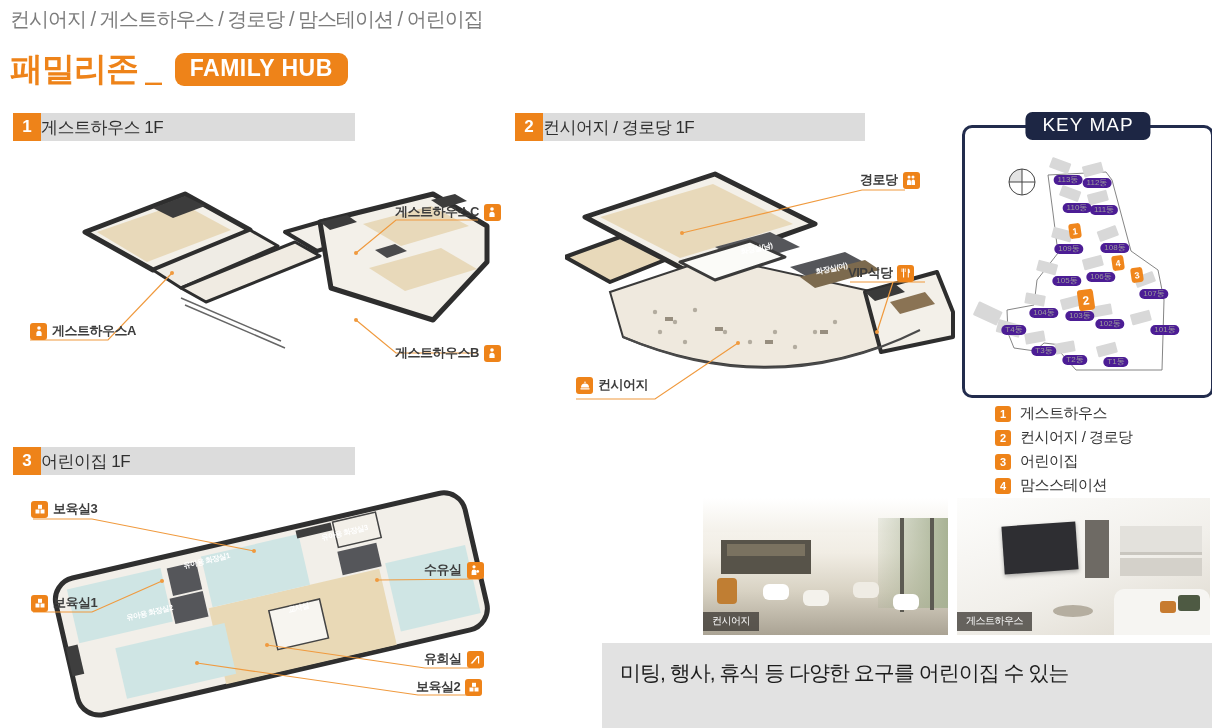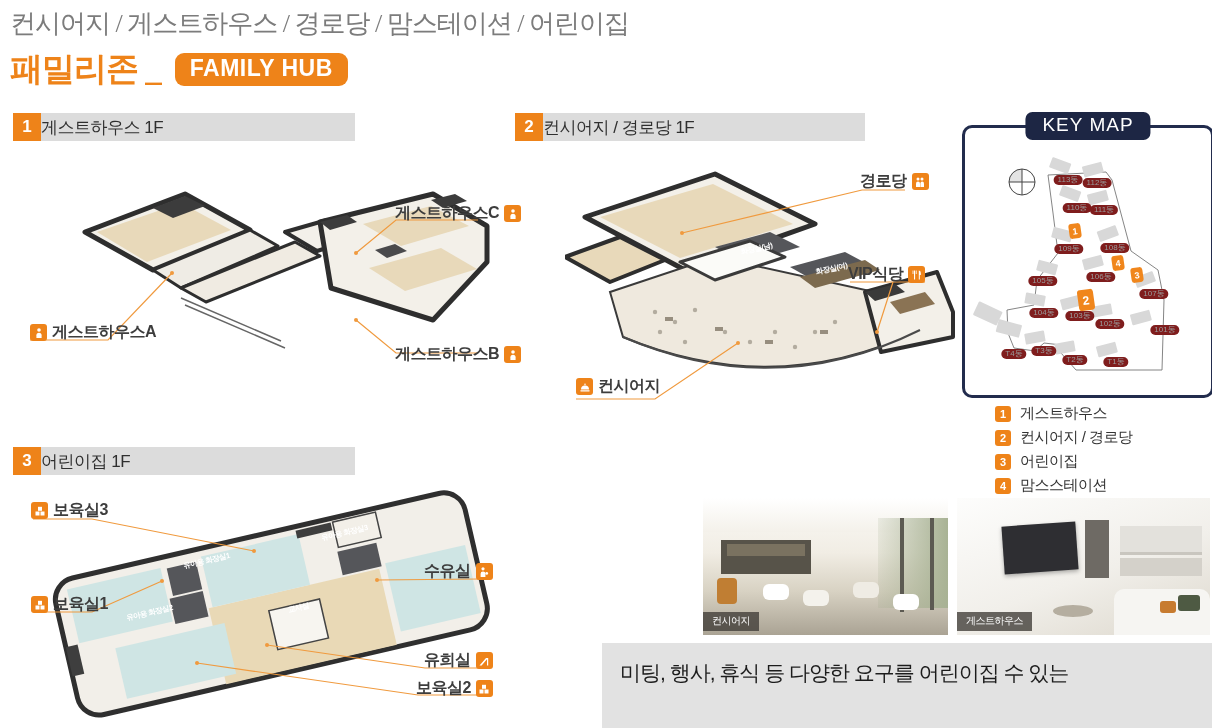--- a/index.html
+++ b/index.html
@@ -1,37 +1,37 @@
 <!DOCTYPE html>
 <html><head>
 <meta charset="utf-8">
 <style>
   html,body{margin:0;padding:0;background:#fff;}
   .page{position:relative;width:1212px;height:728px;background:#fff;overflow:hidden;
         font-family:"Liberation Sans","DejaVu Sans",sans-serif;}
   
-  .subtitle{position:absolute;left:10px;top:6px;font-size:26px;color:#7c7c7c;letter-spacing:-1px;font-family:Liberation Serif, serif;}
+  .subtitle{position:absolute;left:10px;top:6px;font-size:20px;color:#7c7c7c;letter-spacing:-1px;}
   .titlebar{position:absolute;left:10px;top:47px;display:flex;align-items:center;gap:14px;}
   .title{font-size:33px;font-weight:bold;color:#ee8319;letter-spacing:-1px;font-family:Liberation Serif, serif;}
   .badge{background:#ee8319;color:#fff;font-size:23px;font-weight:bold;padding:2px 15px 4px;border-radius:9px;letter-spacing:0.5px;}
   
   .sec{position:absolute;height:28px;background:#dcdcdc;display:flex;align-items:stretch;}
   .sec .num{width:28px;background:#ee8319;color:#fff;font-size:17px;font-weight:bold;
             display:flex;align-items:center;justify-content:center;flex:0 0 28px;}
   .sec .t{display:flex;align-items:center;font-size:17px;color:#2f2f2f;letter-spacing:-0.5px;}
   
-  .plabel{position:absolute;display:flex;align-items:center;gap:5px;font-size:16px;font-weight:bold;color:#3d3d3d;letter-spacing:-0.5px;}
+  .plabel{position:absolute;display:flex;align-items:center;gap:5px;font-size:13px;font-weight:bold;color:#3d3d3d;letter-spacing:-0.5px;}
   .picon{width:17px;height:17px;background:#ee8319;border-radius:3px;display:flex;align-items:center;justify-content:center;flex:0 0 17px;}
   .picon svg{display:block;}
   
   .keymap{position:absolute;left:962px;top:125px;width:246px;height:267px;background:#fff;
           border:3px solid #222c4d;border-radius:10px;}
   .keymap-tab{position:absolute;left:50%;transform:translateX(-50%);top:-16px;background:#1d2644;
           color:#fff;font-size:19px;padding:2px 17px 4px;border-radius:7px;letter-spacing:1px;white-space:nowrap;}
-  .bl{position:absolute;transform:translate(-50%,-50%);background:#7f1d1d;color:#9b9b9b;font-size:8px;
+  .bl{position:absolute;transform:translate(-50%,-50%);background:#4c1d95;color:#9b9b9b;font-size:8px;
       padding:1px 4px;border-radius:6px;white-space:nowrap;line-height:1;}
   .mk{position:absolute;transform:translate(-50%,-50%) rotate(-8deg);background:#f0861c;color:#fff;
       font-weight:bold;border-radius:3px;display:flex;align-items:center;justify-content:center;}
   
   .legend{position:absolute;left:995px;top:404px;}
   .lg-row{display:flex;align-items:center;gap:9px;margin-bottom:5px;}
   .lg-num{width:16px;height:16px;background:#ee8319;border-radius:3px;color:#fff;font-size:11px;font-weight:bold;
           display:flex;align-items:center;justify-content:center;}
   .lg-label{font-size:15px;color:#333;letter-spacing:-0.5px;}
   
@@ -313,28 +313,28 @@
         <path d="M44,54 H70 M57,41 V67" stroke="#444" stroke-width="1"></path>
         <path d="M57,54 L57,41 A13,13 0 0 0 44,54 Z" fill="#444" opacity="0.15"></path>
       </g>
     </svg>
     <span class="bl" style="left:103px;top:52px;">113동</span>
     <span class="bl" style="left:132px;top:55px;">112동</span>
     <span class="bl" style="left:112px;top:80px;">110동</span>
     <span class="bl" style="left:139px;top:82px;">111동</span>
     <span class="bl" style="left:104px;top:121px;">109동</span>
     <span class="bl" style="left:150px;top:120px;">108동</span>
-    <span class="bl" style="left:78px;top:153px;">105동</span>
+    <span class="bl" style="left:102px;top:153px;">105동</span>
     <span class="bl" style="left:136px;top:149px;">106동</span>
     <span class="bl" style="left:189px;top:166px;">107동</span>
     <span class="bl" style="left:79px;top:185px;">104동</span>
     <span class="bl" style="left:115px;top:188px;">103동</span>
     <span class="bl" style="left:145px;top:196px;">102동</span>
     <span class="bl" style="left:184px;top:202px;margin-left:16px;">101동</span>
-    <span class="bl" style="left:49px;top:226px;">T4동</span>
+    <span class="bl" style="left:49px;top:202px;">T4동</span>
     <span class="bl" style="left:79px;top:223px;">T3동</span>
     <span class="bl" style="left:110px;top:232px;">T2동</span>
     <span class="bl" style="left:151px;top:234px;">T1동</span>
     <span class="mk" style="left:110px;top:103px;width:12px;height:15px;font-size:9px;">1</span>
     <span class="mk" style="left:121px;top:172px;width:16px;height:21px;font-size:12px;">2</span>
     <span class="mk" style="left:172px;top:147px;width:12px;height:15px;font-size:9px;">3</span>
     <span class="mk" style="left:153px;top:135px;width:12px;height:15px;font-size:9px;">4</span>
   </div>
 
   <div class="legend">

